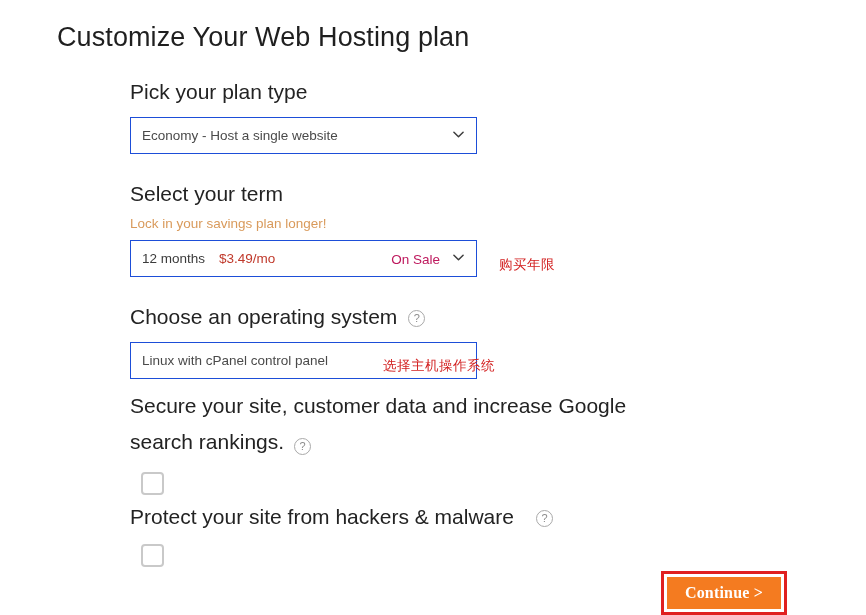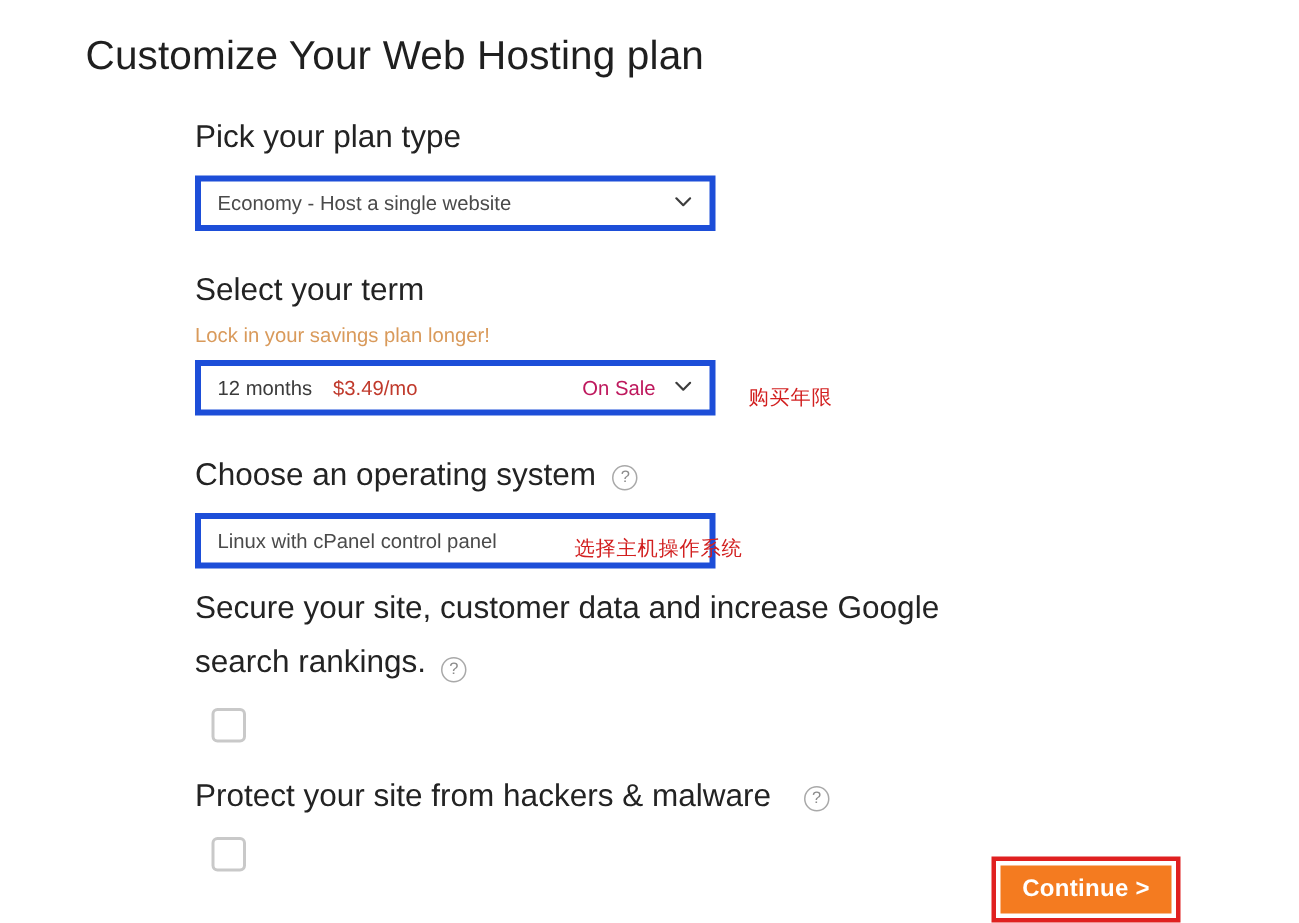--- a/index.html
+++ b/index.html
@@ -82,21 +82,21 @@
     position: relative;
     top: 1px;
   }
 
   
   .select-box {
     position: relative;
     box-sizing: border-box;
     width: 347px;
     height: 37px;
-    border: 4px solid #1d4ed8;
+    border: 1px solid #1d4ed8;
     background: #ffffff;
     display: flex;
     align-items: center;
     padding: 0 10px 0 11px;
     font-size: 13.5px;
     color: #4a4a4a;
   }
 
   .select-box .value {
     font-size: 13.5px;
@@ -197,21 +197,21 @@
   .cta-btn {
     display: flex;
     align-items: center;
     justify-content: center;
     width: 100%;
     height: 100%;
     box-sizing: border-box;
     background: #f47b20;
     border: none;
     color: #ffffff;
-    font-family: Liberation Sans, sans-serif;
+    font-family: Liberation Serif, serif;
     font-size: 16px;
     font-weight: bold;
     letter-spacing: 0.2px;
     cursor: pointer;
     white-space: nowrap;
   }
 
   
   .gap-after-label { height: 11px; }
   .block { margin-bottom: 0; }
@@ -269,21 +269,21 @@
     </div>
 
     <div class="block" style="margin-top:9px;">
       <div class="section-label wrap"><span>Secure your site, customer data and increase Google search rankings.</span><span class="help-icon" style="margin-left:10px;">?</span></div>
       <div style="height:12px;"></div>
       <div class="check-row">
         <span class="checkbox"></span>
       </div>
     </div>
 
-    <div class="block" style="margin-top:22px;">
+    <div class="block" style="margin-top:8px;">
       <div class="label-row">
         <span class="section-label">Protect your site from hackers &amp; malware</span>
         <span class="help-icon" style="margin-left:11px;">?</span>
       </div>
       <div style="height:13px;"></div>
       <div class="check-row">
         <span class="checkbox"></span>
       </div>
     </div>
 

